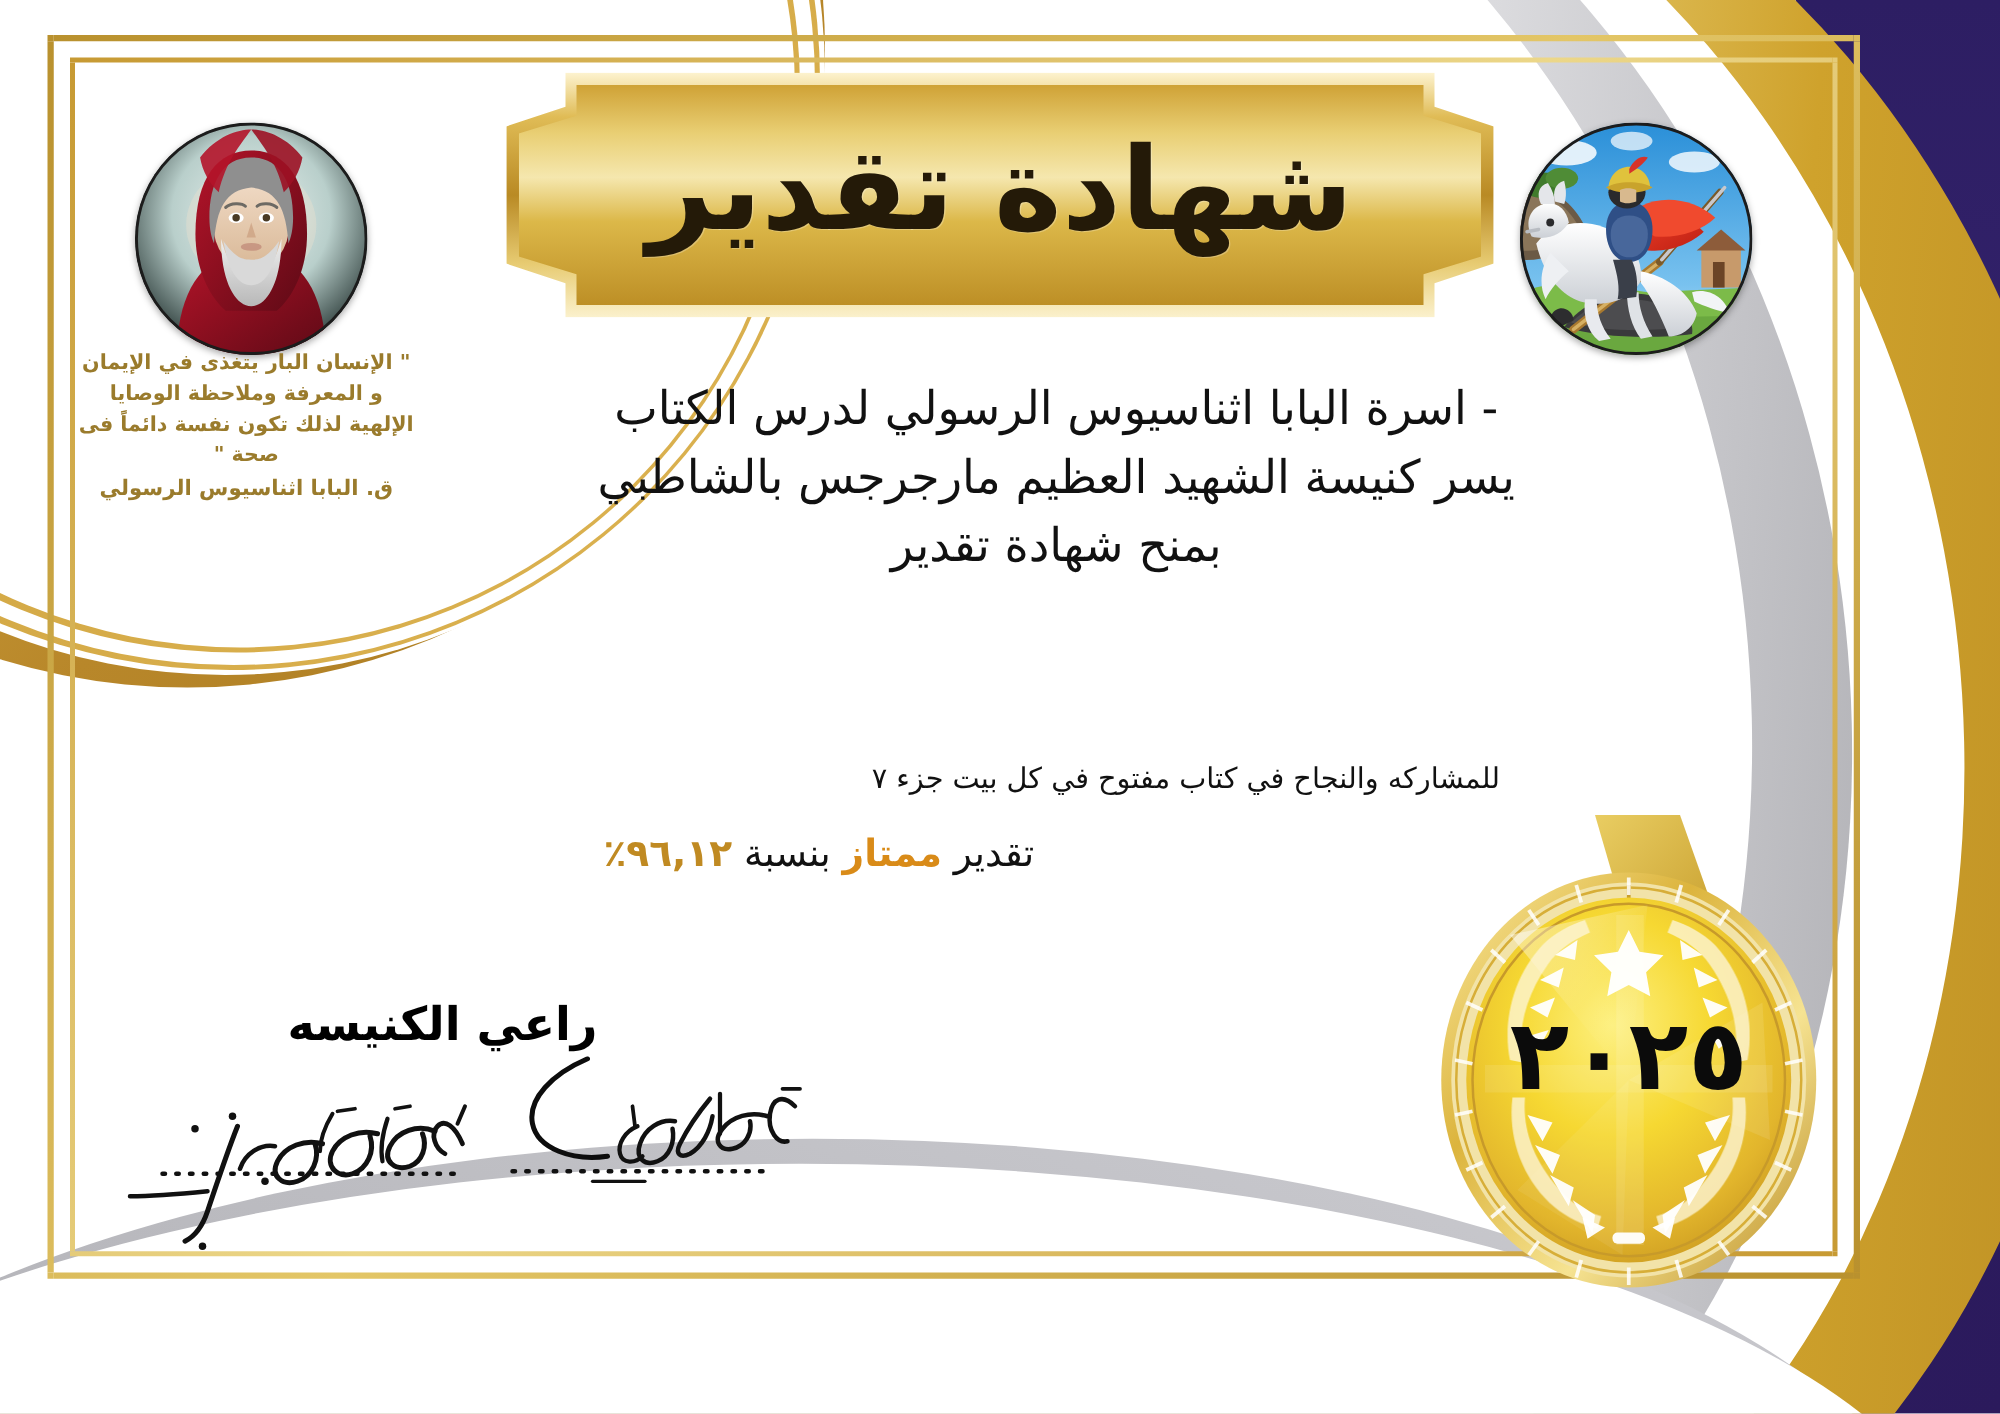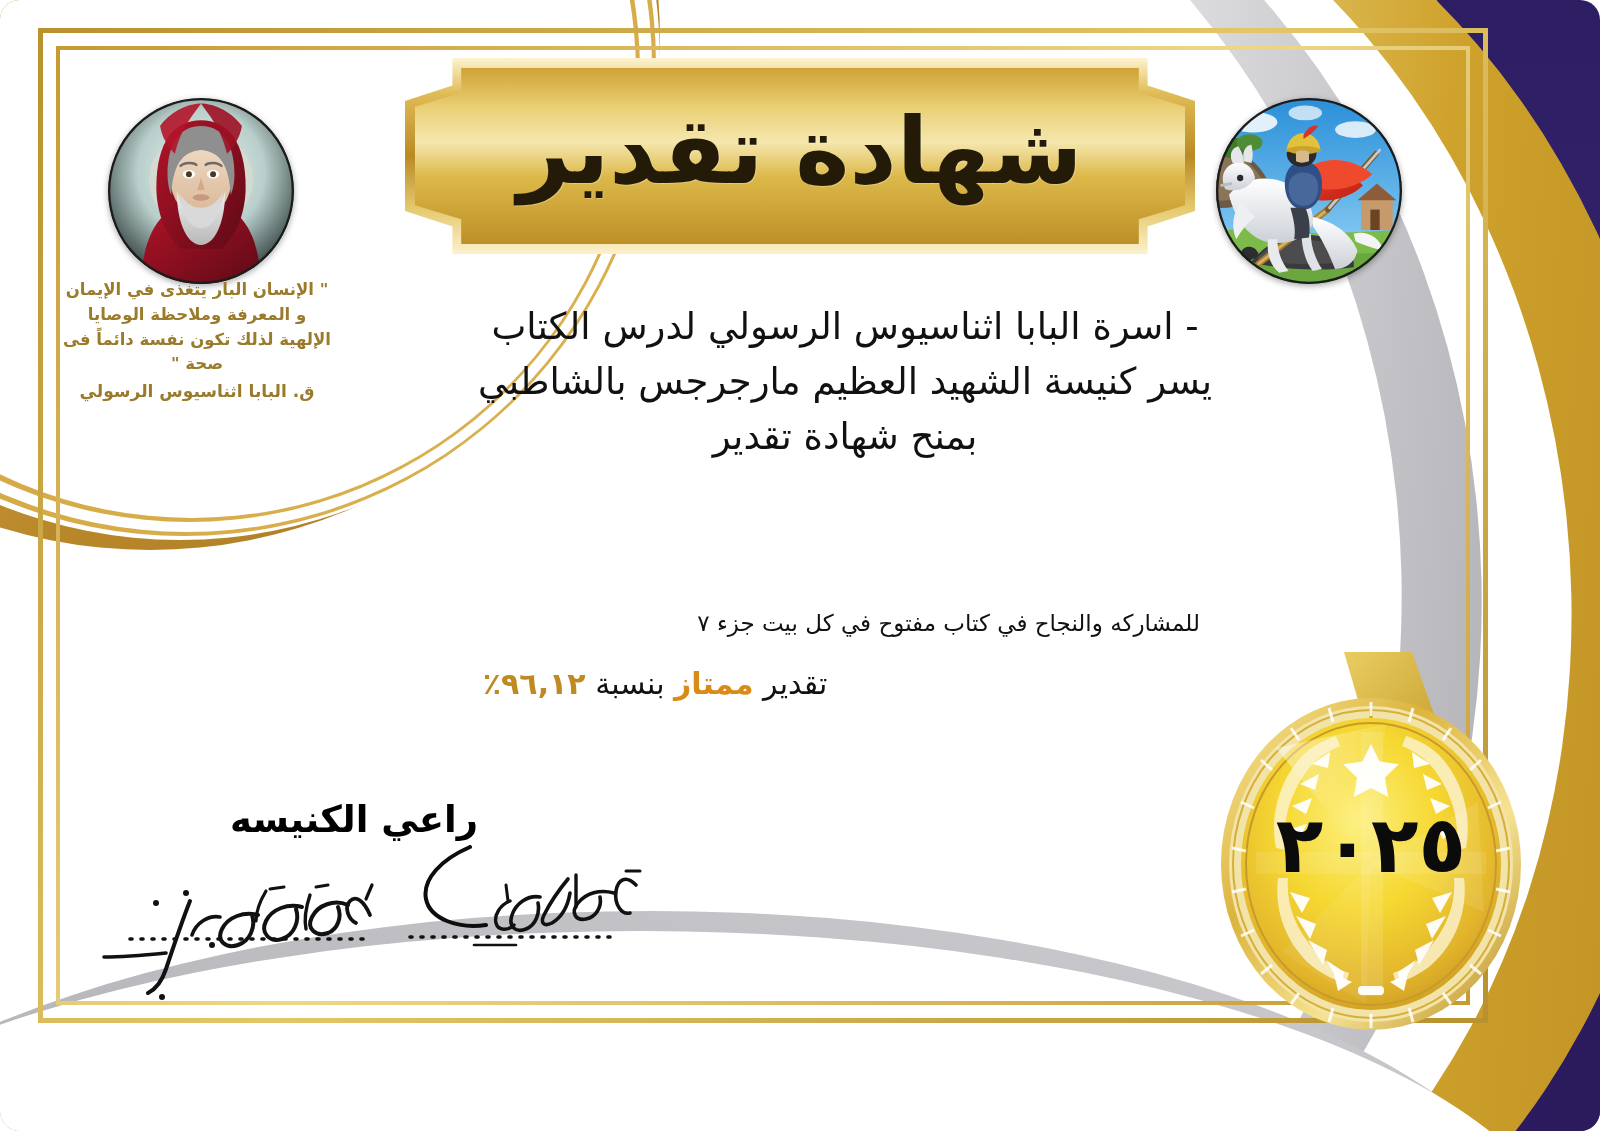--- a/index.html
+++ b/index.html
@@ -7,21 +7,20 @@
     padding: 0;
     background: #ffffff;
   }
   #certificate {
     position: relative;
     width: 1600px;
     height: 1131px;
     overflow: hidden;
     background: #ffffff;
     font-family: "DejaVu Sans", "Liberation Sans", sans-serif;
-    border-radius: 20px;
   }
 
   
   .bg-layer { position: absolute; pointer-events: none; }
 
   
   .swoosh-tl {
     left: -360px; top: -470px;
     width: 1020px; height: 1020px;
     border-radius: 50%;
@@ -264,21 +263,21 @@
     position: absolute;
     left: 230px; top: 798px;
     font-size: 37px;
     font-weight: 700;
     color: #000000;
     direction: rtl;
   }
   .sig-area { position: absolute; left: 70px; top: 845px; width: 600px; height: 160px; }
 
   
-  .medal-wrap { position: absolute; left: 1216px; top: 652px; width: 310px; height: 380px; }
+  .medal-wrap { position: absolute; left: 1148px; top: 652px; width: 310px; height: 380px; }
   .medal-year {
     position: absolute;
     left: 0; top: 0; width: 100%; height: 100%;
     display: flex; align-items: center; justify-content: center;
     font-size: 78px;
     font-weight: 700;
     color: #0b0b0b;
     letter-spacing: 2px;
     padding-top: 6px;
     box-sizing: border-box;

